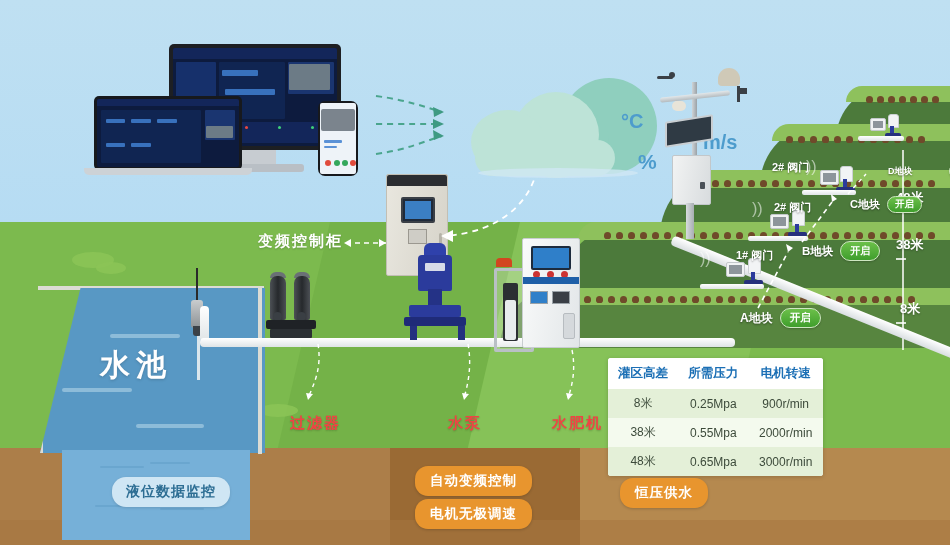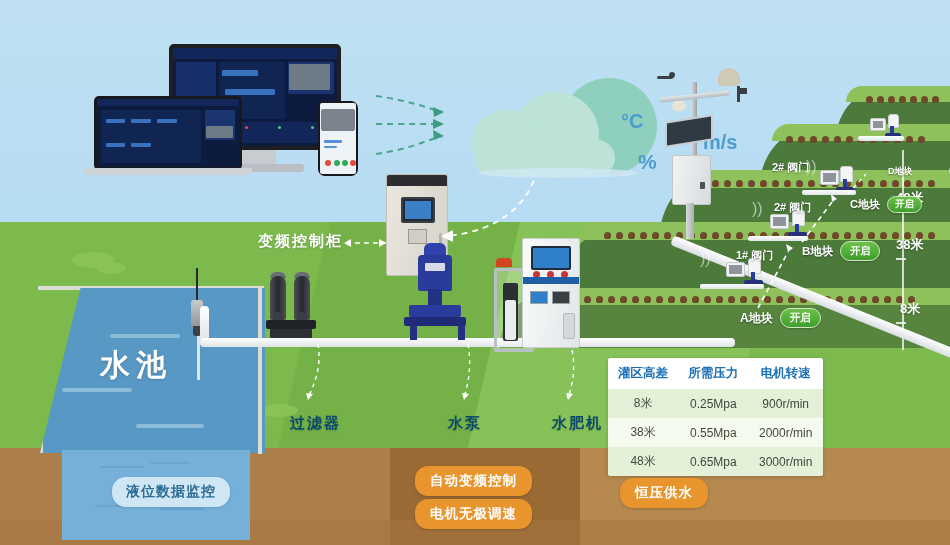--- a/index.html
+++ b/index.html
@@ -78,21 +78,21 @@
   .cloud-text{position:absolute;left:62px;top:97px;font-size:33px;font-weight:bold;
       color:#1f9464;letter-spacing:3px;text-shadow:0 2px 0 rgba(255,255,255,.55);}
   .cloud-shadow{position:absolute;left:478px;top:168px;width:160px;height:10px;
       background:#cfe7f4;border-radius:50%;opacity:.8;}
   .unit{position:absolute;color:#4d9ccd;font-weight:bold;}
 
   
   .dash-arrow{position:absolute;overflow:visible;}
 
   
-  .eq-label{position:absolute;color:#0c4a6e;font-size:15px;font-weight:bold;letter-spacing:2px;
+  .eq-label{position:absolute;color:#ef4444;font-size:15px;font-weight:bold;letter-spacing:2px;
       text-shadow:0 1px 2px rgba(0,0,0,.2);}
 
   
   .cabinet{position:absolute;left:386px;top:174px;width:60px;height:100px;
       background:linear-gradient(100deg,#e9e7df,#d6d3c9);border:1px solid #c2bfb4;border-radius:2px;}
   .cab-top{position:absolute;left:0;top:0;width:100%;height:11px;background:#2b2d31;border-radius:2px 2px 0 0;}
   .cab-hmi{position:absolute;left:14px;top:22px;width:30px;height:22px;background:#1f2a3a;
       border:2px solid #3a3f46;border-radius:2px;}
   .cab-hmi-in{position:absolute;left:2px;top:2px;right:2px;bottom:2px;background:#3b7fc4;}
   .cab-meter{position:absolute;left:21px;top:54px;width:17px;height:13px;background:#cfcdc6;border:1px solid #9b9890;}

